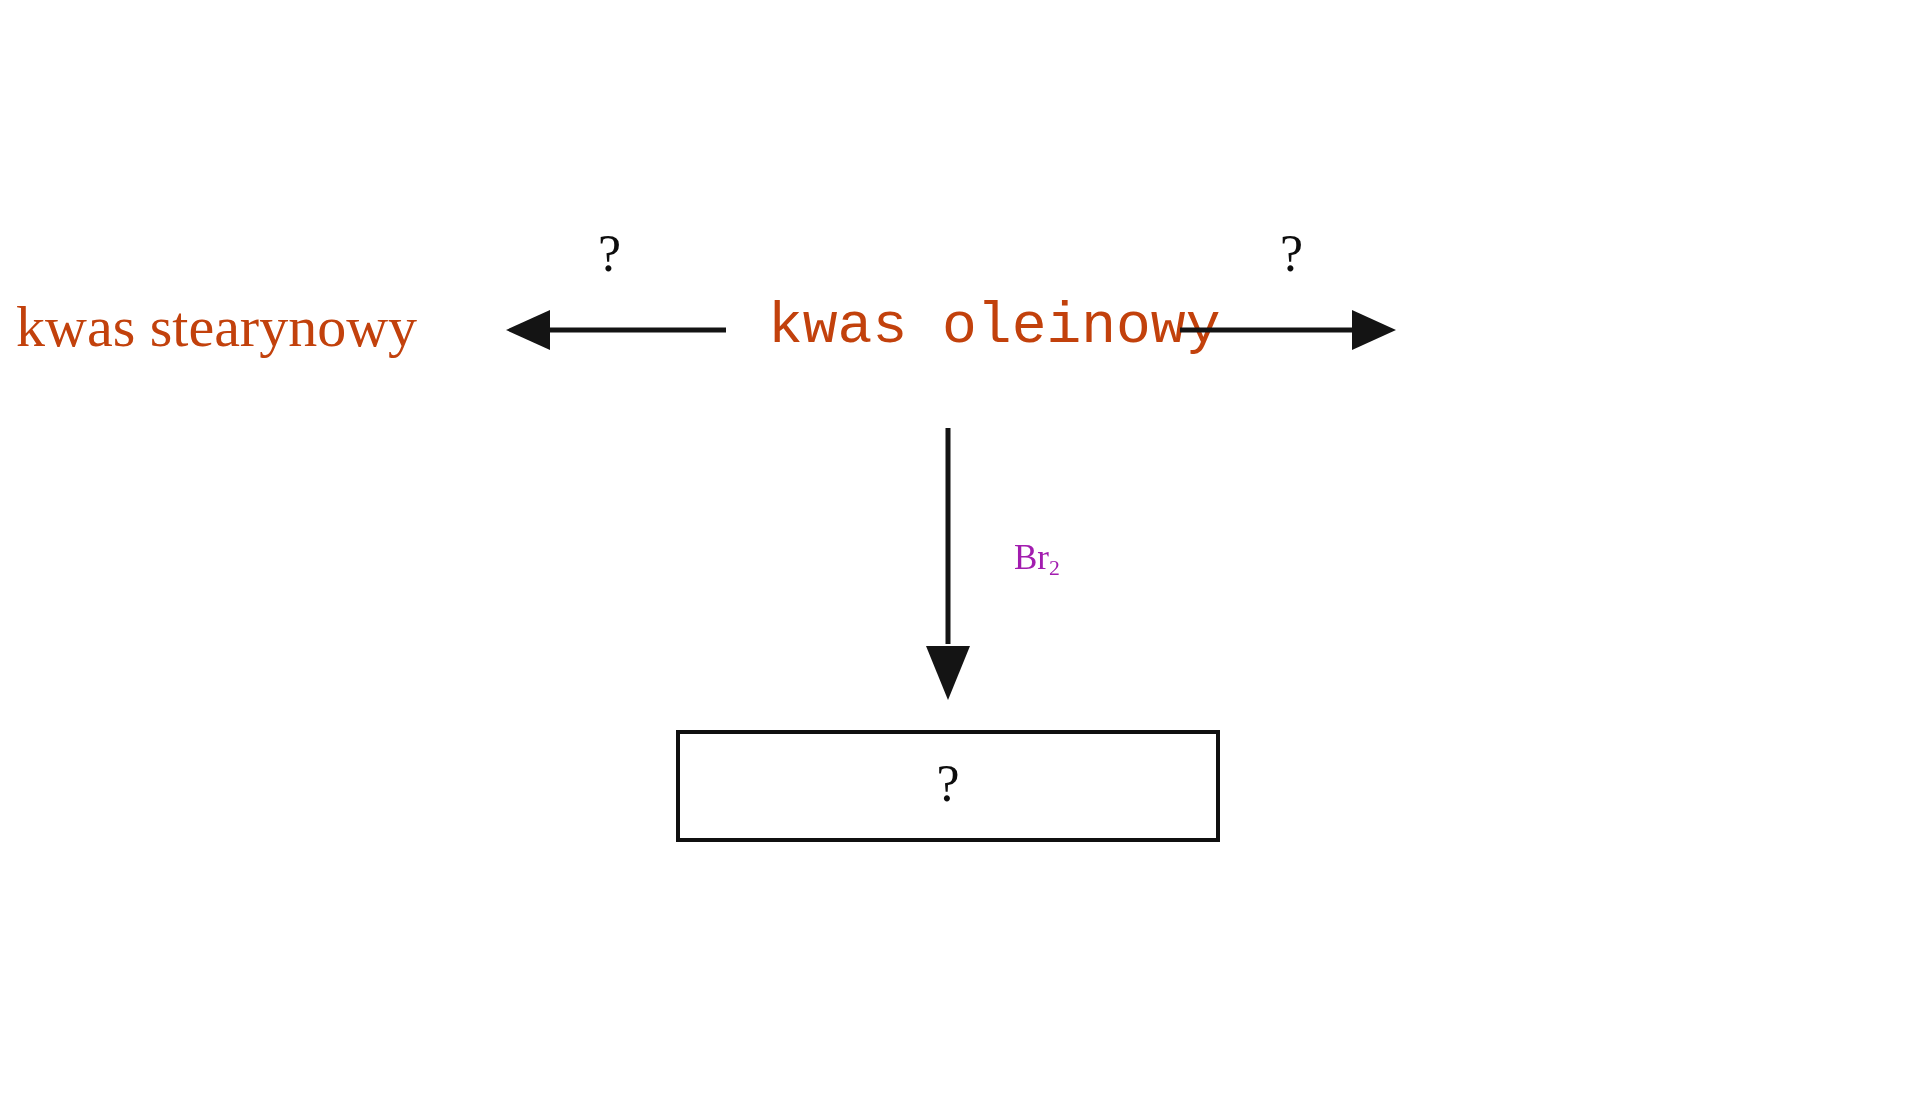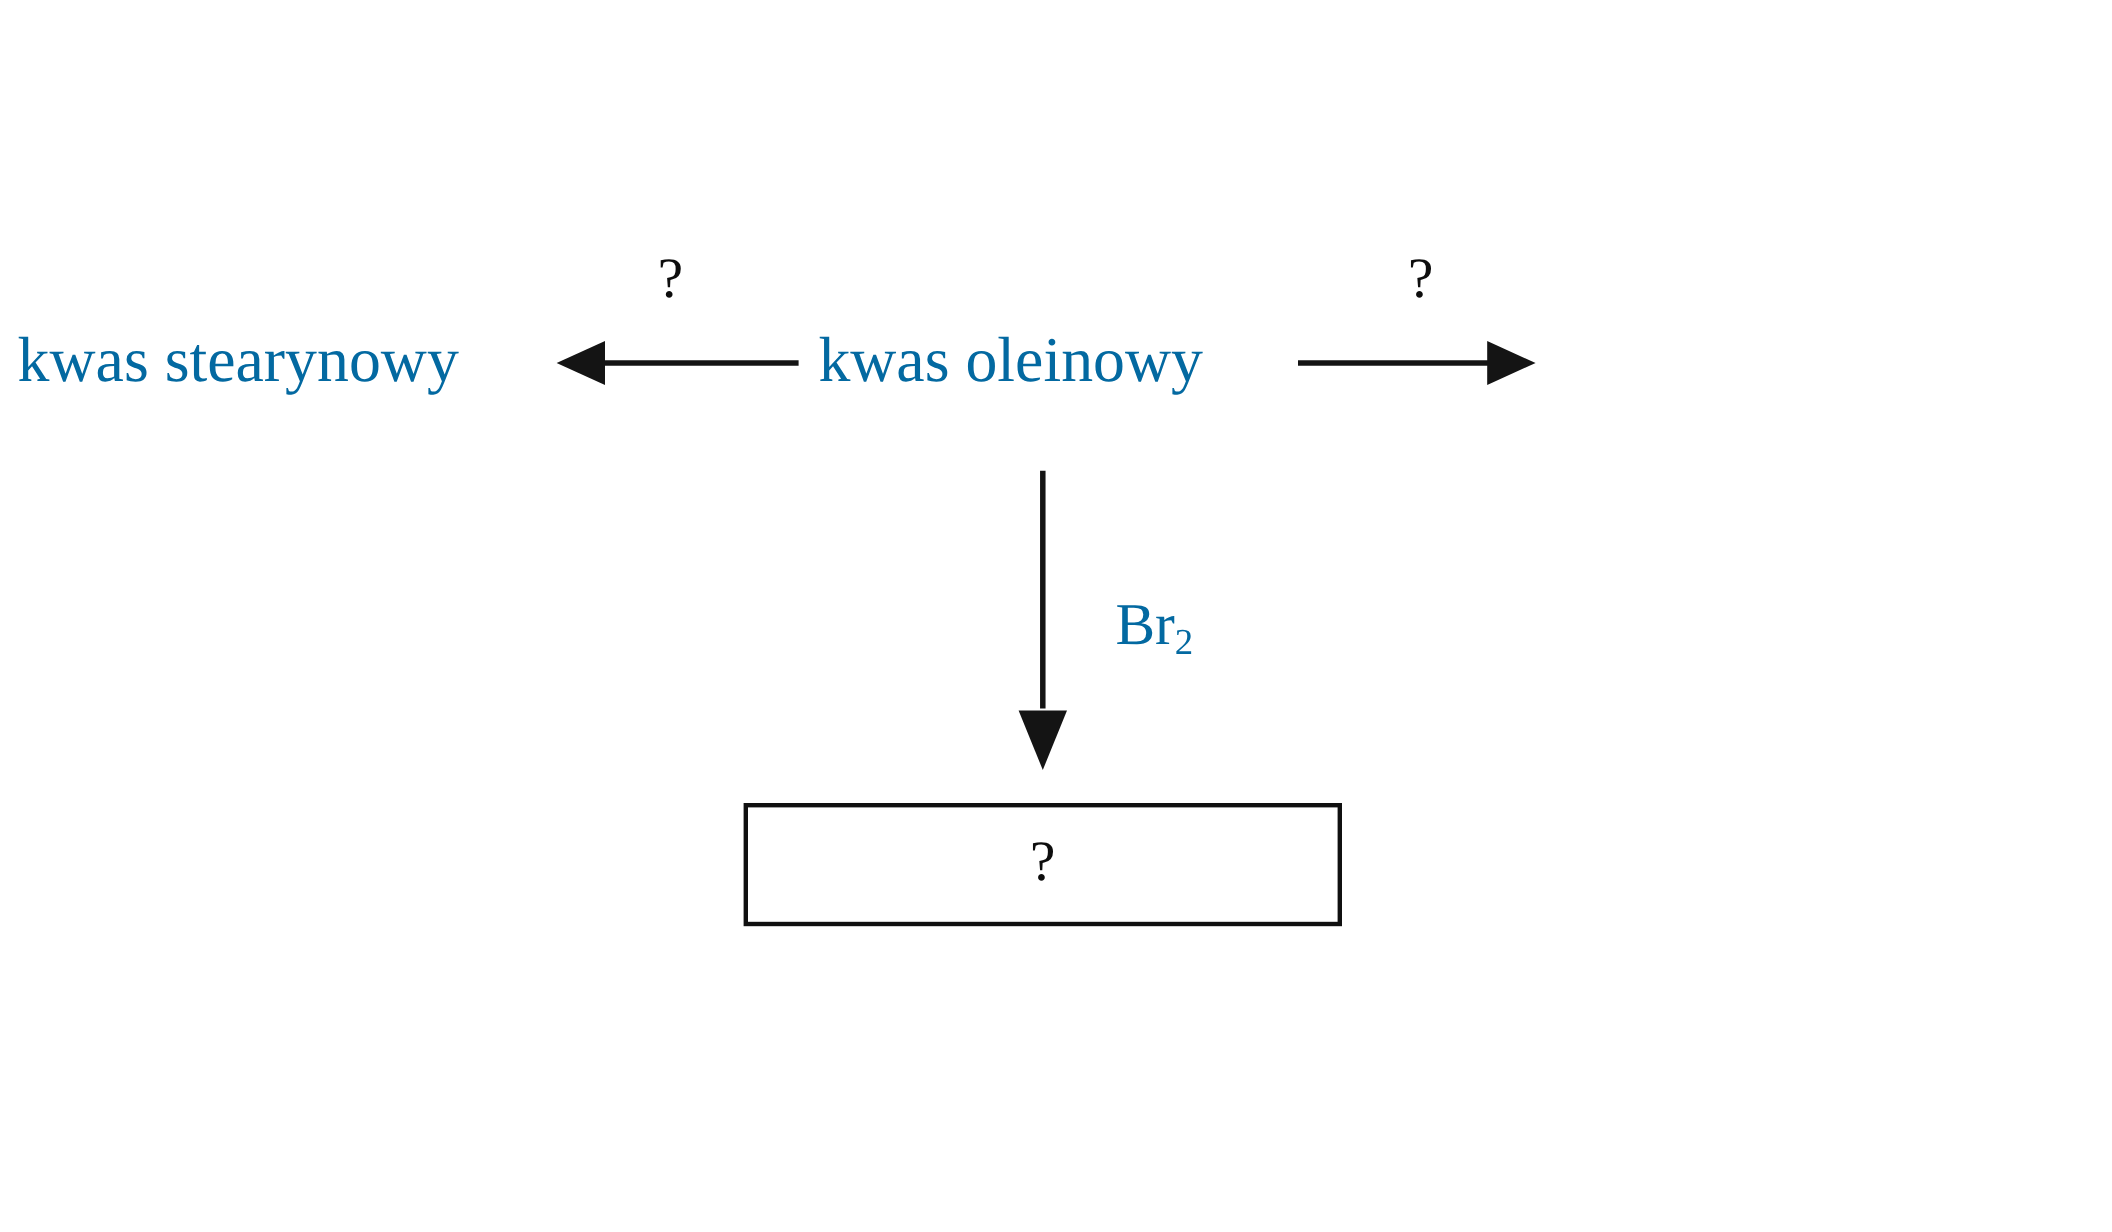--- a/index.html
+++ b/index.html
@@ -16,35 +16,35 @@
     width: 1920px;
     height: 1120px;
     background: #ffffff;
     overflow: hidden;
   }
   .label {
     position: absolute;
     font-size: 58px;
     line-height: 1;
     white-space: nowrap;
-    color: #0369a1;
+    color: #c2410c;
   }
   .qmark {
     position: absolute;
     font-size: 52px;
     line-height: 1;
     white-space: nowrap;
     color: #0d0d0d;
   }
   .reagent {
     position: absolute;
-    font-size: 54px;
+    font-size: 35px;
     line-height: 1;
     white-space: nowrap;
-    color: #0369a1;
+    color: #a21caf;
   }
   .reagent sub {
     font-size: 0.62em;
     vertical-align: -0.28em;
   }
   .arrow-svg {
     position: absolute;
     overflow: visible;
   }
   .product-box {
@@ -59,21 +59,21 @@
   .product-box .box-q {
     font-size: 52px;
     line-height: 1;
     color: #0d0d0d;
     position: relative;
     top: -2px;
   }
 
   
   #label-stearynowy { left: 16px;   top: 298px; }
-  #label-oleinowy   { left: 744px;  top: 298px; }
+  #label-oleinowy   { left: 768px;  top: 298px; font-family: Liberation Mono, monospace; }
   #label-potasu     { left: 1428px; top: 298px; }
 
   #q-left   { left: 598px;  top: 228px; }
   #q-right  { left: 1280px; top: 228px; }
 
   #arrow-left   { left: 506px;  top: 308px; width: 220px;  height: 48px; }
   #arrow-right  { left: 1180px; top: 308px; width: 216px;  height: 48px; }
   #arrow-down   { left: 922px;  top: 428px; width: 56px;   height: 272px; }
 
   #reagent-br2 { left: 1014px; top: 540px; }

